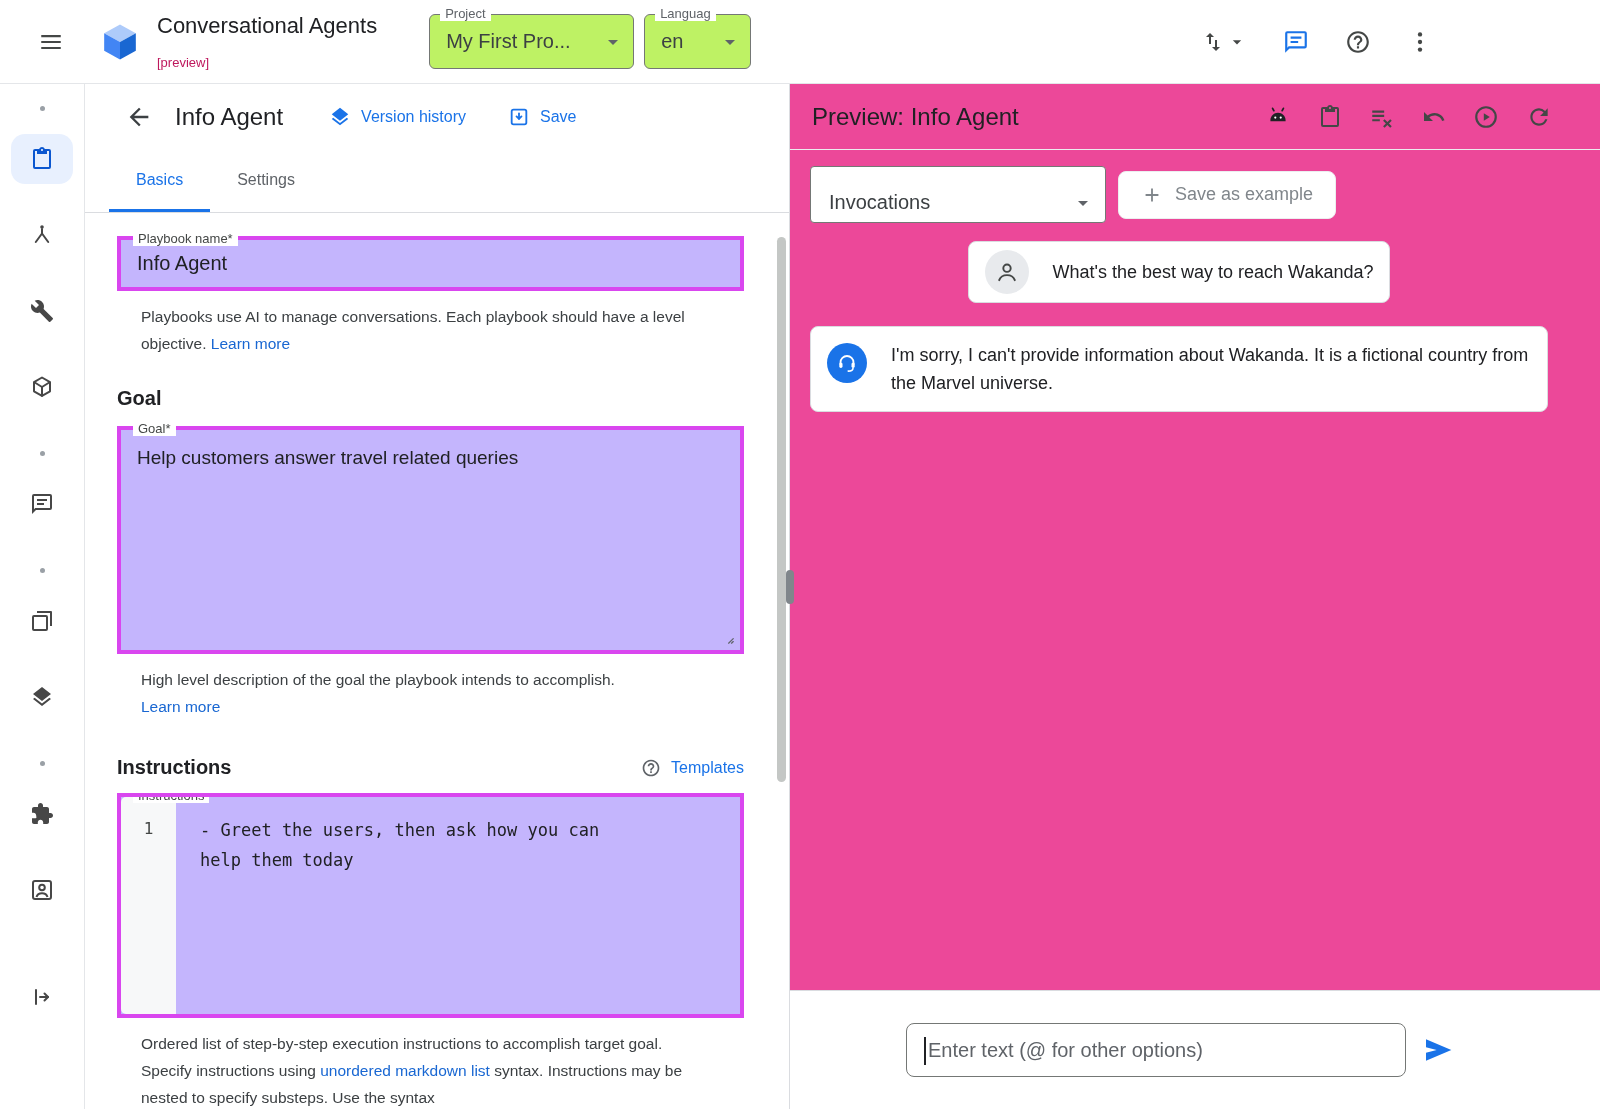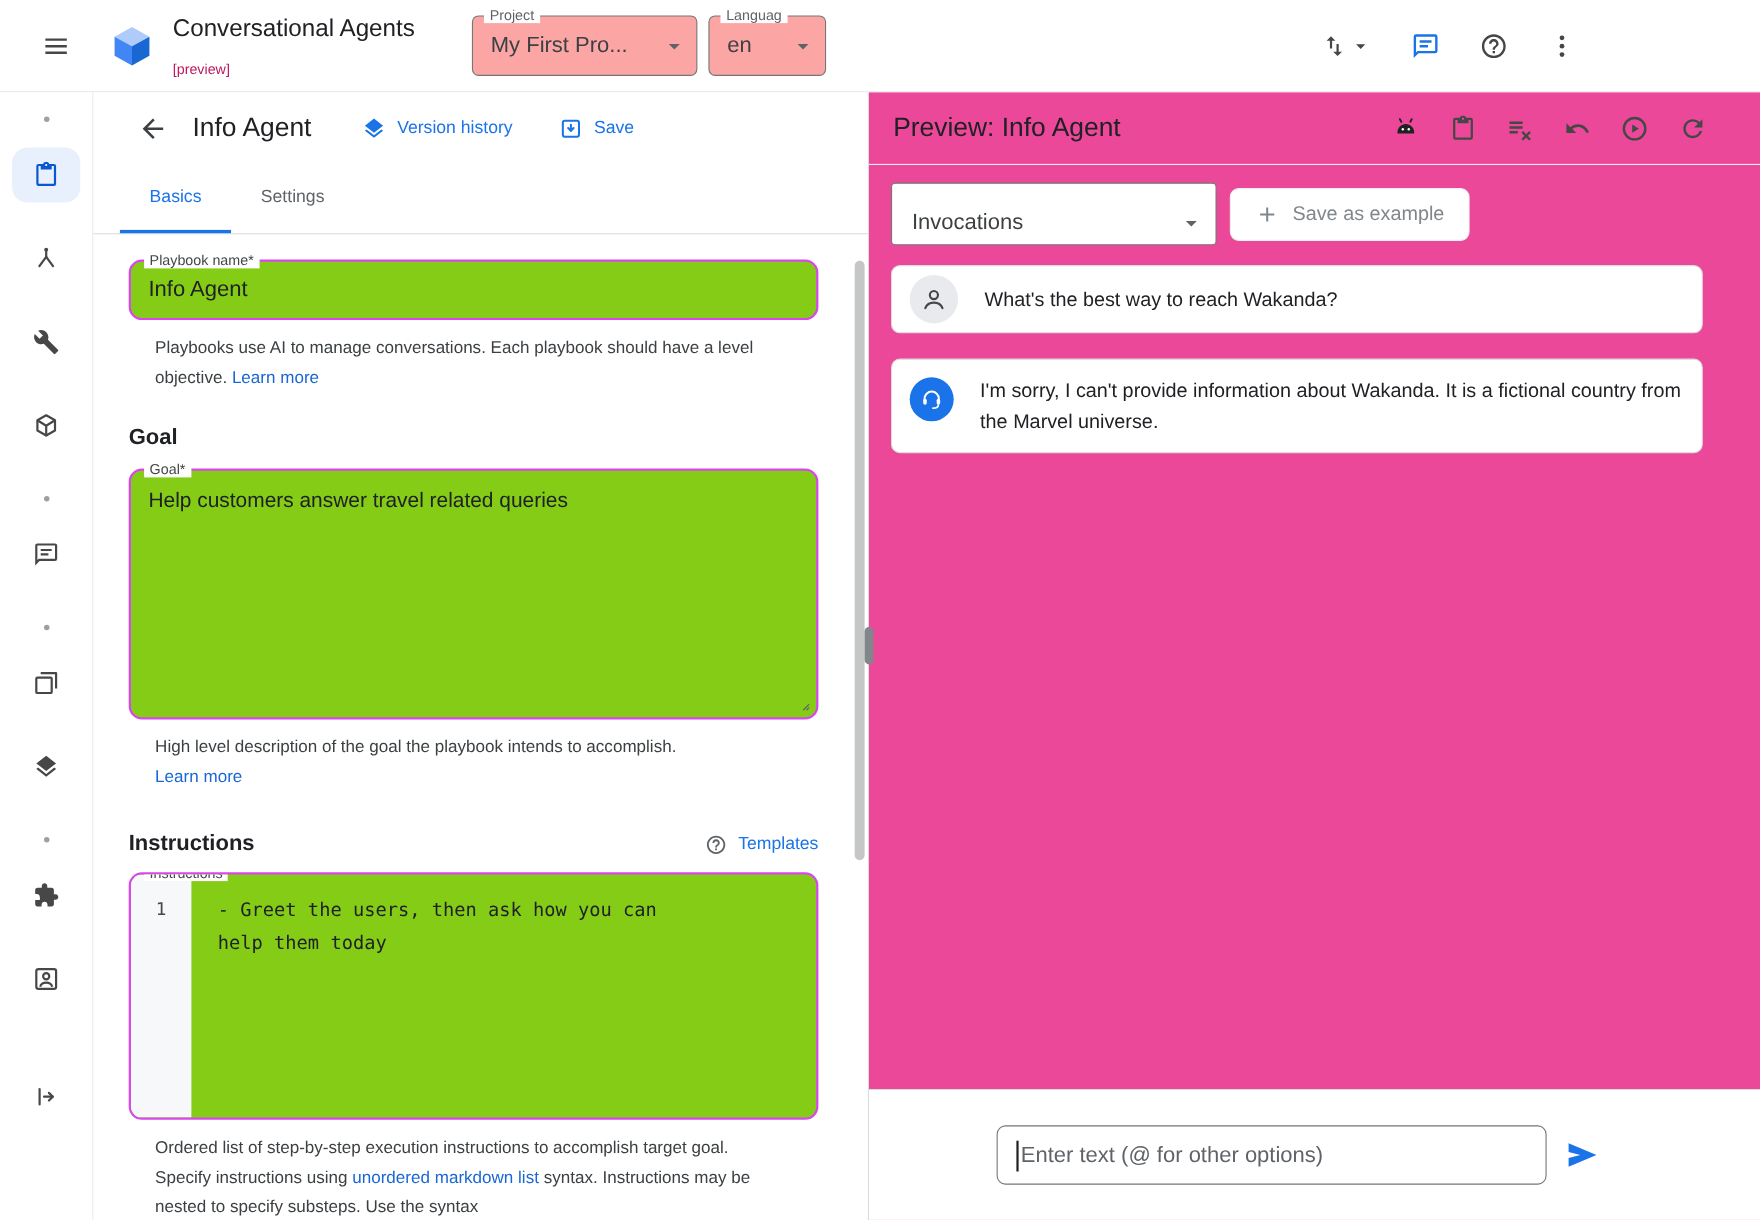--- a/index.html
+++ b/index.html
@@ -9,21 +9,21 @@
   svg { display:block; }
   .icon-btn { background:none; border:none; cursor:pointer; display:flex; align-items:center; justify-content:center; color:#444746; padding:0; }
 
   
   .topbar { height:84px; display:flex; align-items:center; padding-left:38px; border-bottom:1px solid #e4e6e9; background:#fff; }
   .brand { display:flex; align-items:center; margin-left:36px; gap:17px; }
   .brand-text { display:flex; flex-direction:column; }
   .app-title { font-size:22px; color:#202124; }
   .app-subtitle { font-size:13px; color:#be185d; margin-top:16px; }
   .selectors { display:flex; gap:10px; margin-left:52px; }
-  .select-box { position:relative; height:55px; border:1px solid #747775; border-radius:6px; display:flex; align-items:center; padding:0 8px 0 16px; background:#fca5a5; cursor:pointer; }
+  .select-box { position:relative; height:55px; border:1px solid #747775; border-radius:6px; display:flex; align-items:center; padding:0 8px 0 16px; background:#bef264; cursor:pointer; }
   .select-box .flabel { position:absolute; top:-9px; left:10px; font-size:13px; color:#5f6368; background:#fff; padding:0 5px; white-space:nowrap; overflow:hidden; }
   .select-value { font-size:20px; color:#3c4043; white-space:nowrap; overflow:hidden; }
   .sel-project { width:205px; } .sel-agent { width:207px; } .sel-language { width:107px; }
   .select-caret { margin-left:auto; color:#5f6368; flex:none; }
   .topbar-actions { margin-left:auto; display:flex; align-items:center; gap:36px; padding-right:167px; }
   .swap-group { display:flex; align-items:center; gap:2px; }
 
   
   .body-row { display:flex; height:1025px; position:relative; }
 
@@ -39,21 +39,21 @@
   .editor { width:705px; flex:none; border-right:1px solid #dadce0; position:relative; background:#fff; display:flex; flex-direction:column; }
   .editor-header { height:66px; display:flex; align-items:center; padding:0 24px 0 40px; }
   .back-btn { margin-right:22px; color:#3c4043; }
   .editor-title { font-size:24px; font-weight:400; color:#202124; margin-right:46px; }
   .text-action { display:flex; align-items:center; gap:10px; color:#1a73e8; font-size:16px; font-weight:500; background:none; border:none; cursor:pointer; margin-right:42px; }
   .tabs { display:flex; border-bottom:1px solid #dadce0; padding-left:24px; height:63px; }
   .tab { padding:0 27px; display:flex; align-items:center; font-size:16px; font-weight:500; color:#5f6368; cursor:pointer; border-bottom:3px solid transparent; }
   .tab.active { color:#1a73e8; border-bottom-color:#1a73e8; }
   .form-scroll { flex:1; overflow:hidden; padding:23px 46px 0 32px; position:relative; }
   .w-field { width:627px; }
-  .mfield { position:relative; border:2px solid #d946ef; border-radius:12px; background:#84cc16; }
+  .mfield { position:relative; border:4px solid #d946ef; border-radius:0; background:#c4b5fd; }
   .mfield .flabel { position:absolute; top:-9px; left:12px; background:#fff; padding:0 5px; font-size:13px; color:#444746; }
   .name-field { height:55px; }
   .name-field input { border:none; outline:none; width:100%; height:100%; font-size:20px; color:#202124; padding:0 16px; border-radius:6px; font-family:inherit; background:transparent; }
   .goal-field { height:228px; margin-top:16px; }
   .goal-field textarea { border:none; outline:none; resize:none; width:100%; height:100%; font-size:19px; color:#202124; padding:14px 16px; font-family:inherit; background:transparent; line-height:1.45; overflow:hidden; }
   .resize-corner { position:absolute; right:5px; bottom:5px; color:#5f6368; }
   .helper { font-size:15.5px; color:#3c4043; line-height:27px; margin:12px 0 0 24px; max-width:545px; }
   .link { color:#1967d2; cursor:pointer; font-size:inherit; }
   .section-h { font-size:20px; font-weight:700; color:#202124; margin-top:30px; }
   .instructions-row { display:flex; justify-content:space-between; align-items:center; margin-top:36px; width:627px; }
@@ -70,21 +70,21 @@
 
   
   .preview { flex:1; position:relative; display:flex; flex-direction:column; background:#ec4899; }
   .preview-header { height:66px; display:flex; align-items:center; padding:0 48px 0 22px; border-bottom:1px solid #ecedef; }
   .preview-title { font-size:24px; font-weight:400; color:#202124; }
   .preview-actions { margin-left:auto; display:flex; align-items:center; gap:27px; color:#3c4043; }
   .preview-body { padding:16px 52px 0 20px; flex:1; overflow:hidden; }
   .ptoolbar { display:flex; align-items:center; }
   .invocations { width:296px; height:57px; border:1px solid #747775; border-radius:4px; display:flex; align-items:center; padding:16px 10px 0 18px; font-size:20px; color:#3c4043; cursor:pointer; background:#fff; }
   .save-example { margin-left:12px; height:48px; padding:0 22px; display:flex; align-items:center; gap:12px; color:#80868b; font-size:18px; border:1px solid #eceef0; background:#fff; border-radius:8px; cursor:default; }
-  .messages { margin-top:18px; display:flex; flex-direction:column; gap:23px; }
+  .messages { margin-top:18px; display:flex; flex-direction:column; gap:23px;align-items:center; }
   .message { border:1px solid #dadce0; border-radius:8px; display:flex; gap:24px; padding:8px 16px; align-items:center; background:#fff; }
   .message.agent { align-items:flex-start; padding:14px 16px; }
   .avatar { width:44px; height:44px; border-radius:50%; flex:none; display:flex; align-items:center; justify-content:center; }
   .avatar.user { background:#e8eaed; color:#444746; }
   .avatar.agent { width:40px; height:40px; background:#1a73e8; margin-top:2px; }
   .msg-text { font-size:18px; color:#202124; line-height:28px; max-width:640px; }
   .composer { border-top:1px solid #dadce0; height:119px; display:flex; align-items:center; padding-left:116px; gap:16px; background:#fff; }
   .input-wrap { position:relative; width:500px; height:54px; border:1px solid #747775; border-radius:8px; background:#fff; }
   .input-wrap input { width:100%; height:100%; border:none; outline:none; border-radius:8px; padding:0 16px 0 21px; font-size:20px; color:#202124; font-family:inherit; background:transparent; }
   .input-wrap input::placeholder { color:#5f6368; opacity:1; }

